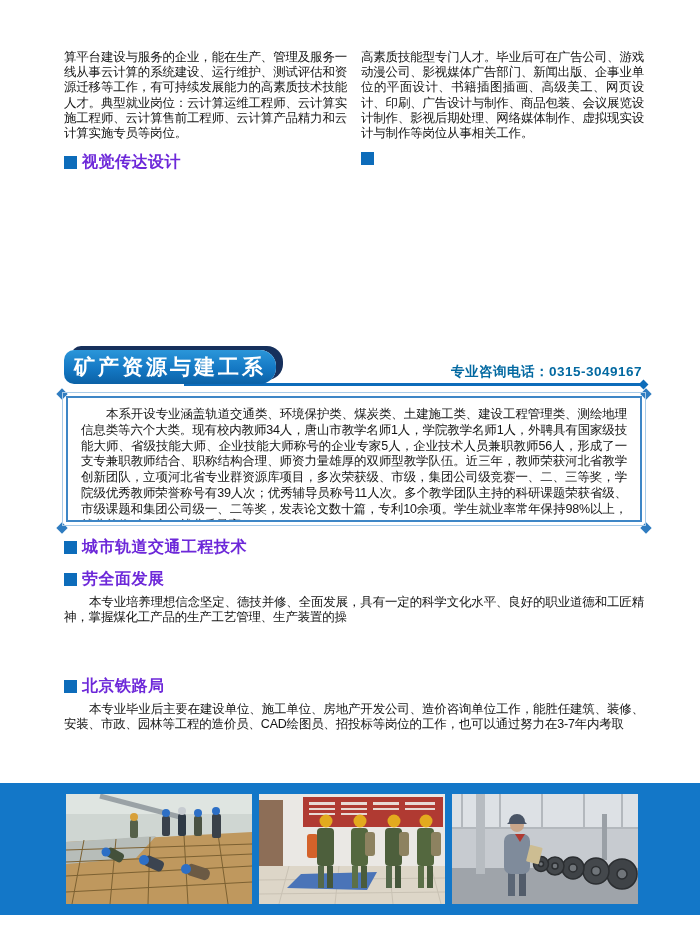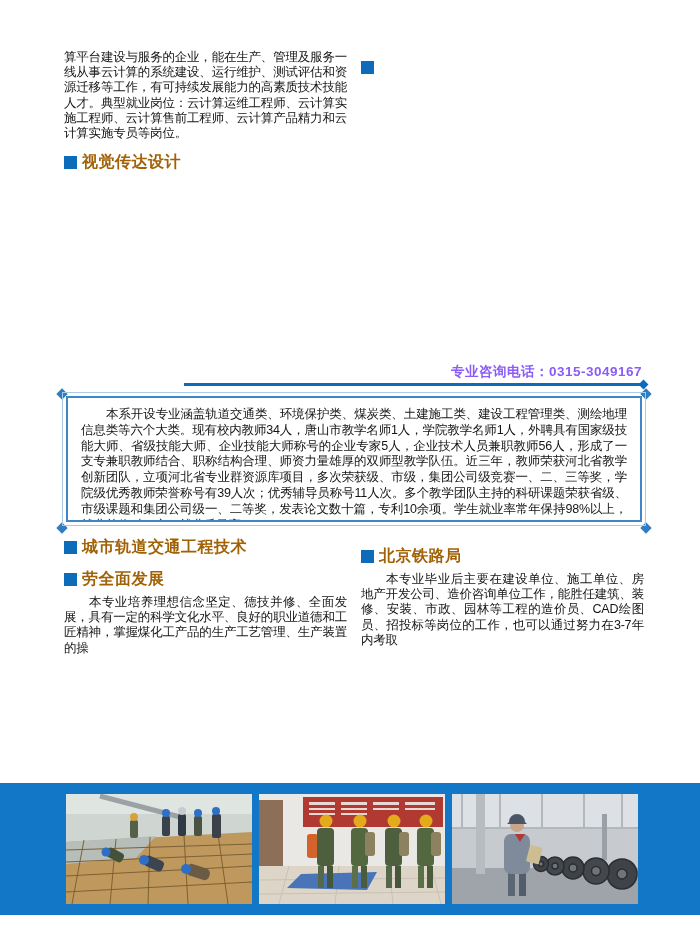--- a/index.html
+++ b/index.html
@@ -6,30 +6,30 @@
   html,body { background:#e8e8e8; }
   .page {
     position:relative; width:700px; height:950px; margin:0 auto;
     background:#ffffff; overflow:hidden;
     font-family:"Liberation Sans","DejaVu Sans",sans-serif;
     color:#161616;
   }
   
   .cols { position:absolute; left:64px; right:56px; display:flex; gap:14px; overflow:hidden; }
   .cols-top    { top:50px;  height:290px; }
-  .cols-bottom { top:535px; height:246px; }
+  .cols-bottom { top:535px; height:246px;flex-direction:column; }
   .col { flex:1 1 0; overflow:hidden; }
   .para {
     font-size:12.5px; line-height:15.2px; text-align:justify;
     color:#141414; letter-spacing:-0.2px;
   }
   .para.lead { text-indent:2em; }
   .sec-head {
     display:flex; align-items:center; gap:5px;
-    margin:11px 0 5px 0; color:#a16207; font-weight:bold; font-size:16px;
+    margin:11px 0 5px 0; color:#6d28d9; font-weight:bold; font-size:16px;
     letter-spacing:0.5px; white-space:nowrap;
   }
   .cols-bottom .sec-head.first { margin-top:2px; }
   .bullet-sq { width:13px; height:13px; background:#0d6cba; flex:0 0 auto; }
   
   .banner-row { position:absolute; top:349px; left:64px; right:56px; height:40px; }
   .banner-rule { position:absolute; left:120px; right:0; bottom:3px; height:3px; background:#0d6cba; }
   .banner-rule-diamond {
     position:absolute; right:-3px; bottom:1px; width:7px; height:7px;
     background:#0d6cba; transform:rotate(45deg);
@@ -37,21 +37,21 @@
   .banner-pill {
     position:absolute; left:0; top:1px; width:212px; height:34px;
     background:linear-gradient(180deg,#2b96d9 0%,#1478c4 55%,#0b61a6 100%);
     border-radius:10px 16px 16px 10px;
     box-shadow:7px -4px 0 0 #16305c;
     display:flex; align-items:center; justify-content:center;
     color:#ffffff; font-size:21px; font-weight:bold; letter-spacing:3px;
   }
   .banner-phone {
     position:absolute; right:2px; bottom:8px;
-    color:#8b5cf6; font-size:13.5px; font-weight:bold; letter-spacing:0.5px;
+    color:#0369a1; font-size:13.5px; font-weight:bold; letter-spacing:0.5px;
   }
   
   .intro-box {
     position:absolute; top:396px; left:66px; right:58px; height:126px;
     border:2px solid #3e86c6; outline:1px solid #a9cbe8; outline-offset:3px;
     padding:9px 13px 8px 13px; background:#ffffff; overflow:hidden;
   }
   .intro-box .para { line-height:15.8px; }
   .corner-diamond { position:absolute; width:8px; height:8px; background:#2f7cc0; transform:rotate(45deg); }
   .cd-tl { left:58px;  top:390px; }
@@ -73,29 +73,33 @@
 
   <div class="cols cols-top">
     <div class="col">
       <p class="para">算平台建设与服务的企业，能在生产、管理及服务一线从事云计算的系统建设、运行维护、测试评估和资源迁移等工作，有可持续发展能力的高素质技术技能人才。典型就业岗位：云计算运维工程师、云计算实施工程师、云计算售前工程师、云计算产品精力和云计算实施专员等岗位。</p>
       <div class="sec-head">
         <span class="bullet-sq"></span>
         <span>视觉传达设计</span>
       </div>
     </div>
     <div class="col">
+      <p class="para">高素质技能型专门人才。毕业后可在广告公司、游戏动漫公司、影视媒体广告部门、新闻出版、企事业单位的平面设计、书籍插图插画、高级美工、网页设计、印刷、广告设计与制作、商品包装、会议展览设计制作、影视后期处理、网络媒体制作、虚拟现实设计与制作等岗位从事相关工作。</p>
       <div class="sec-head">
         <span class="bullet-sq"></span>
       </div>
     </div>
   </div>
 
   <div class="banner-row">
     <div class="banner-rule"></div>
     <div class="banner-rule-diamond"></div>
+    <div class="banner-pill">
+      <span>矿产资源与建工系</span>
+    </div>
     <div class="banner-phone">专业咨询电话：0315-3049167</div>
   </div>
 
   <span class="corner-diamond cd-tl"></span>
   <span class="corner-diamond cd-tr"></span>
   <span class="corner-diamond cd-bl"></span>
   <span class="corner-diamond cd-br"></span>
   <div class="intro-box">
     <p class="para lead">本系开设专业涵盖轨道交通类、环境保护类、煤炭类、土建施工类、建设工程管理类、测绘地理信息类等六个大类。现有校内教师34人，唐山市教学名师1人，学院教学名师1人，外聘具有国家级技能大师、省级技能大师、企业技能大师称号的企业专家5人，企业技术人员兼职教师56人，形成了一支专兼职教师结合、职称结构合理、师资力量雄厚的双师型教学队伍。近三年，教师荣获河北省教学创新团队，立项河北省专业群资源库项目，多次荣获级、市级，集团公司级竞赛一、二、三等奖，学院级优秀教师荣誉称号有39人次；优秀辅导员称号11人次。多个教学团队主持的科研课题荣获省级、市级课题和集团公司级一、二等奖，发表论文数十篇，专利10余项。学生就业率常年保持98%以上，就业单位对口率、就业质量高。</p>
   </div>

